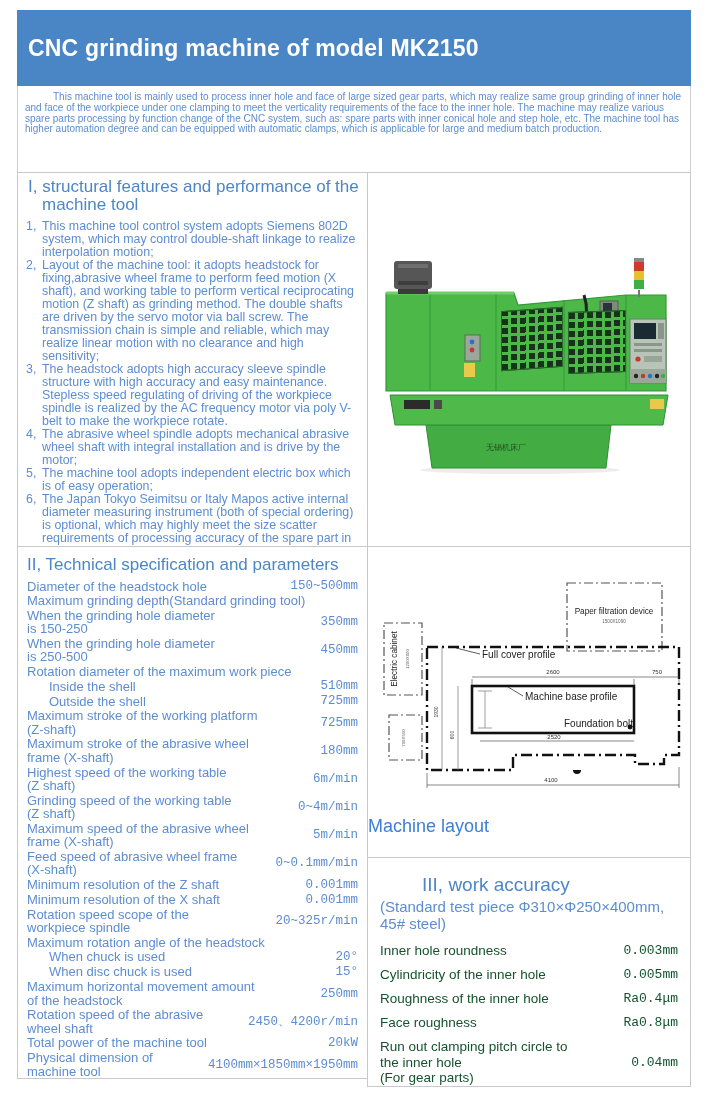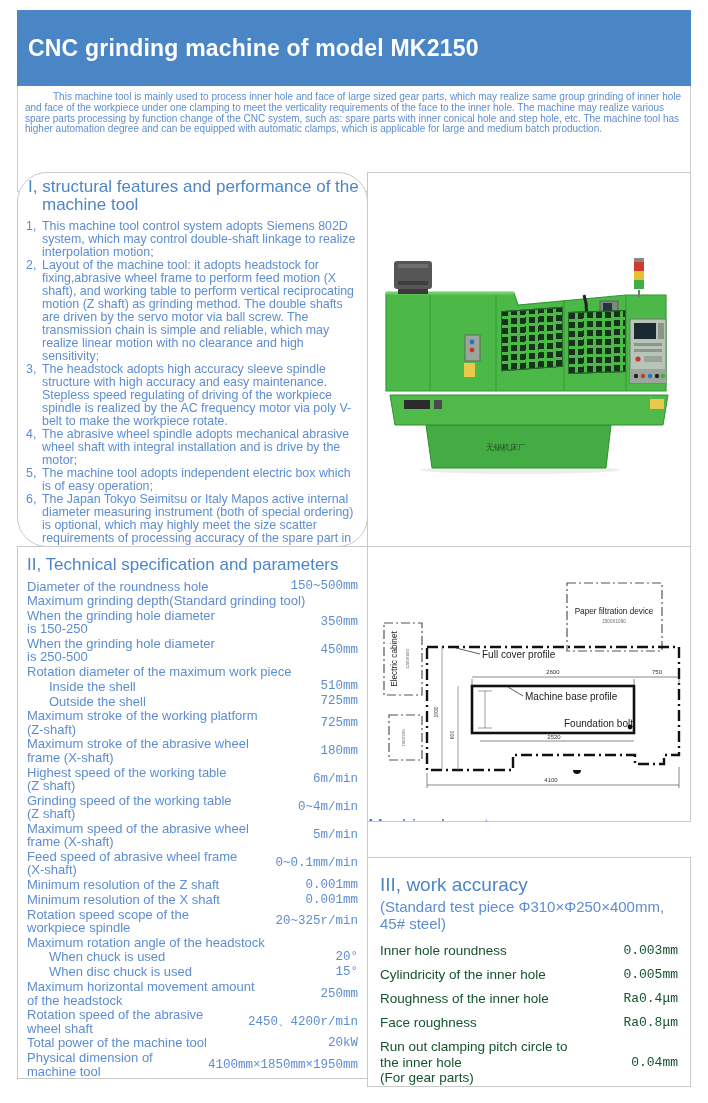--- a/index.html
+++ b/index.html
@@ -13,39 +13,39 @@
     background:#4a85c5;display:flex;align-items:center;box-sizing:border-box;
   }
   .banner-title{color:#ffffff;font-weight:bold;font-size:23px;padding-left:11px;letter-spacing:.2px;text-align:center;}
   .intro{
     position:absolute;left:17px;top:86px;width:674px;height:106px;box-sizing:border-box;
     border:1px solid #cfcfcf;border-top:none;
     color:#5d8dd1;font-size:10px;line-height:1.08;padding:6px 7px 0 7px;text-indent:28px;
     overflow:hidden;
   }
   .box{position:absolute;background:#fff;border:1px solid #c9c9c9;box-sizing:border-box;overflow:hidden;}
-  .features-box{left:17px;top:172px;width:351px;height:375px;padding:3px 6px 0 8px;border-radius:30px;}
+  .features-box{left:17px;top:172px;width:351px;height:375px;padding:3px 6px 0 8px;}
   .photo-box{left:367px;top:172px;width:324px;height:375px;}
   .specs-box{left:17px;top:546px;width:351px;height:533px;padding:7px 9px 0 9px;}
-  .layout-box{left:367px;top:546px;width:324px;height:276px;padding-top:8px;text-align:left;}
+  .layout-box{left:367px;top:546px;width:324px;height:312px;padding-top:8px;text-align:left;}
   .accuracy-box{left:367px;top:857px;width:324px;height:230px;padding:16px 12px 0 12px;}
 
   .sec-heading{color:#4d86c8;font-size:17px;line-height:1.08;margin:2px 0 5px 0;padding-left:16px;text-indent:-14px;}
   .sec-heading.small-pad{padding-left:0;text-indent:0;}
 
   .feat-item{display:flex;color:#5d8dd1;font-size:12.4px;line-height:1.05;}
   .feat-num{flex:none;width:16px;}
   .feat-text{flex:1;}
 
   .spec-row{display:flex;align-items:center;color:#5d8dd1;margin-bottom:1px;}
   .spec-label{flex:1;font-size:13px;line-height:1.04;white-space:pre-line;}
   .spec-label.indent{padding-left:22px;}
   .spec-value{font-family:"Liberation Mono", monospace;font-size:12.5px;white-space:nowrap;margin-left:4px;color:#5d8dd1;}
 
-  .acc-heading{color:#4d86c8;font-size:19px;margin-bottom:2px;}
+  .acc-heading{color:#4d86c8;font-size:19px;margin-bottom:2px;margin-left:42px;}
   .acc-subtitle{color:#5d8dd1;font-size:15px;margin-bottom:11px;}
   .acc-row{display:flex;align-items:center;color:#14532d;margin-bottom:9px;}
   .acc-label{flex:1;font-size:13.5px;line-height:1.12;white-space:pre-line;}
   .acc-value{font-family:"Liberation Mono", monospace;font-size:13px;white-space:nowrap;margin-left:4px;}
 
   .layout-caption{color:#3d80d6;font-size:18px;margin-top:9px;}
 
   
   .vent{
     position:absolute;
@@ -158,21 +158,21 @@
     <rect x="282" y="226" width="14" height="10" fill="#e8c94a"></rect>
   </svg>
   <div class="vent vent-1"></div>
   <div class="vent vent-2"></div>
 </div>
 
 <div class="box specs-box">
   <div class="sec-heading small-pad">II, Technical specification and parameters</div>
   <div id="spec-rows">
       <div class="spec-row">
-        <div class="spec-label">Diameter of the roundness hole</div>
+        <div class="spec-label">Diameter of the headstock hole</div>
         <div class="spec-value">150~500mm</div>
       </div>
       <div class="spec-row">
         <div class="spec-label">Maximum grinding depth(Standard grinding tool)</div>
         <div class="spec-value"></div>
       </div>
       <div class="spec-row">
         <div class="spec-label">When the grinding hole diameter
 is 150-250</div>
         <div class="spec-value">350mm</div>

